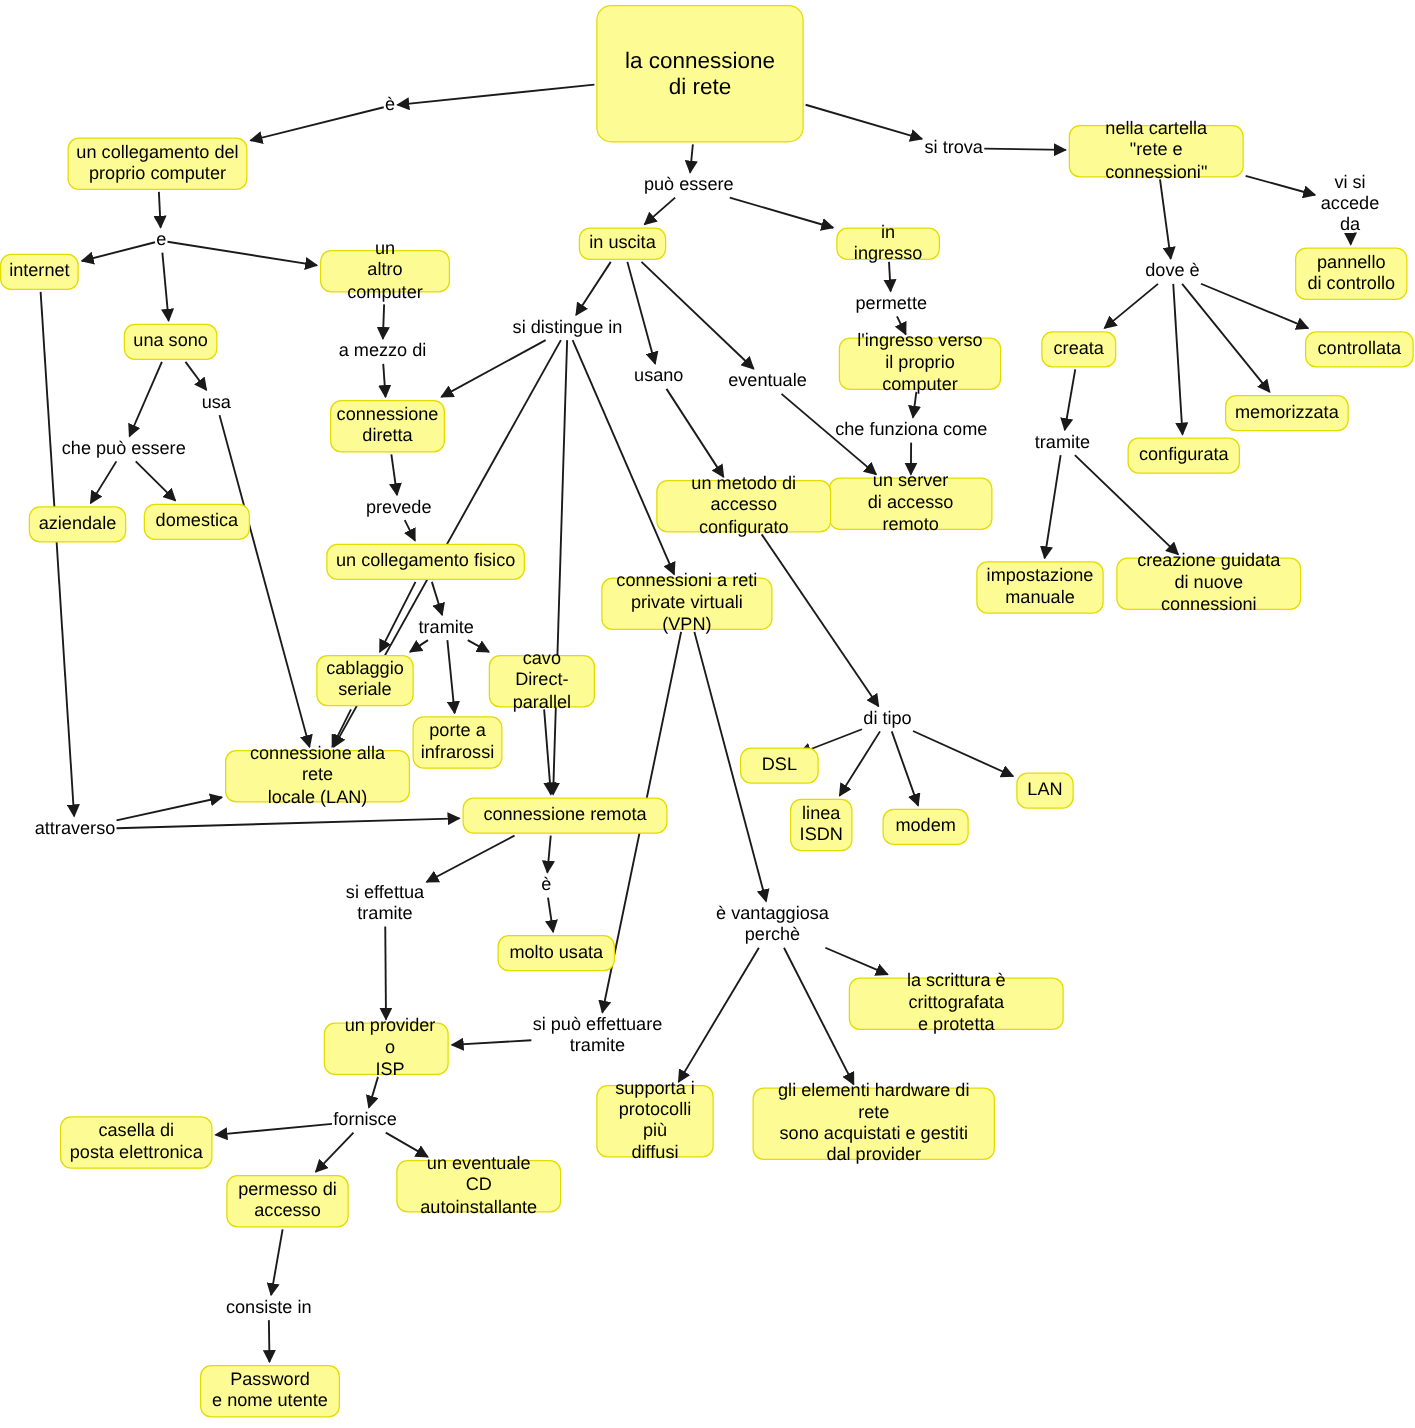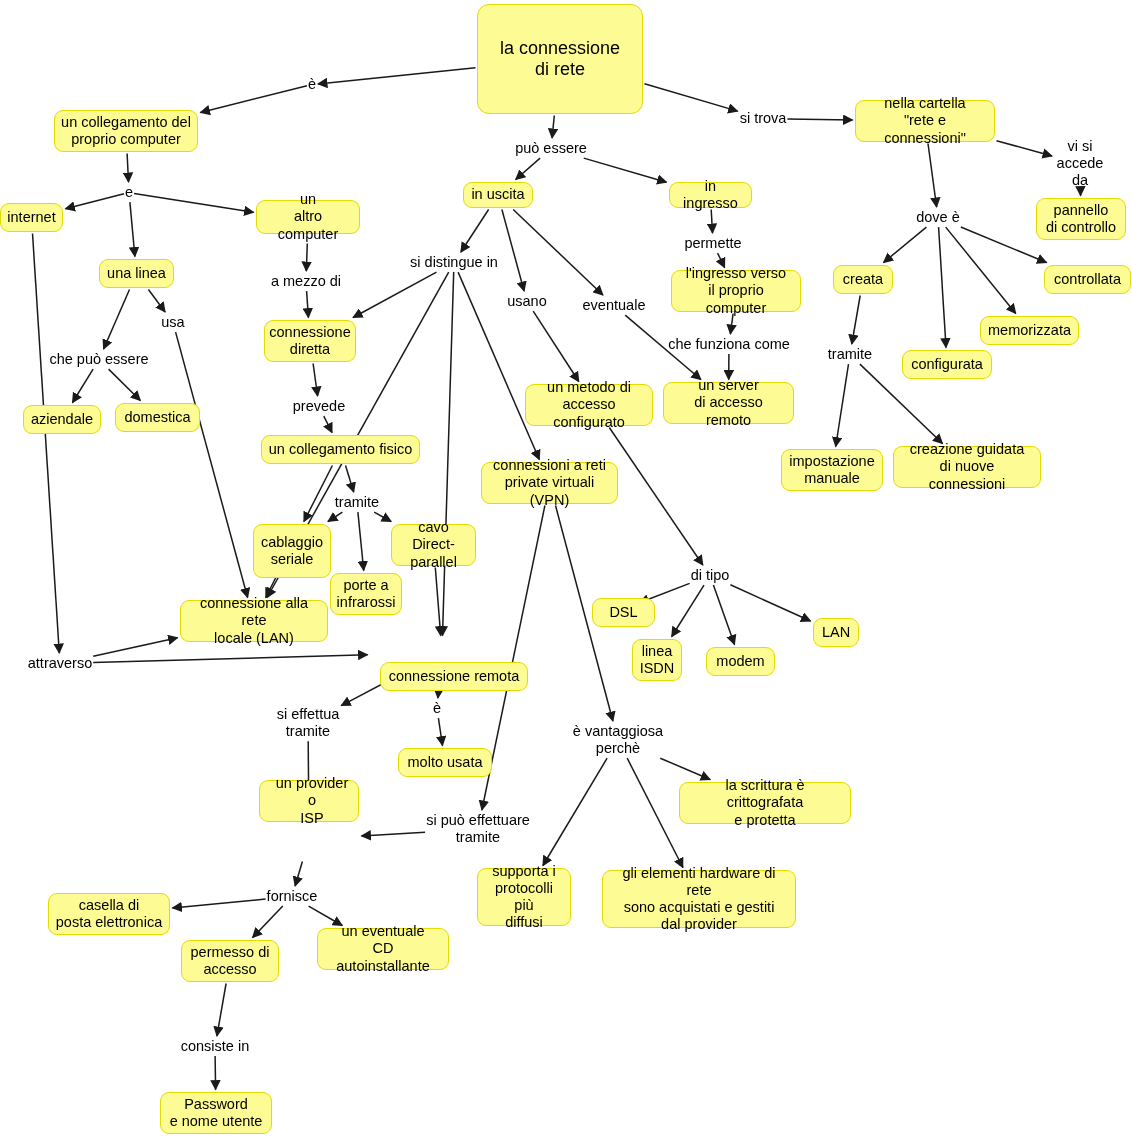--- a/index.html
+++ b/index.html
@@ -122,66 +122,66 @@
         <line x1="848.5" y1="364.1" x2="835.7" y2="446.5" marker-end="url(#arrow)"></line>
         <line x1="859.9" y1="364.1" x2="942.5" y2="443.5" marker-end="url(#arrow)"></line>
       </g>
   </svg>
   <div id="nodes-layer">
       <div class="node root" style="left: 477px; top: 4px; width: 166px; height: 110px;"><span>la connessione
 di rete</span></div>
       <div class="node" style="left: 54px; top: 110px; width: 144px; height: 42px;"><span>un collegamento del
 proprio computer</span></div>
       <div class="node" style="left: 0px; top: 203px; width: 63px; height: 29px;"><span>internet</span></div>
-      <div class="node" style="left: 99px; top: 259px; width: 75px; height: 29px;"><span>una linea</span></div>
+      <div class="node" style="left: 99px; top: 259px; width: 75px; height: 29px;"><span>una sono</span></div>
       <div class="node" style="left: 256px; top: 200px; width: 104px; height: 34px;"><span>un
 altro computer</span></div>
       <div class="node" style="left: 23px; top: 405px; width: 78px; height: 29px;"><span>aziendale</span></div>
       <div class="node" style="left: 115px; top: 403px; width: 85px; height: 29px;"><span>domestica</span></div>
       <div class="node" style="left: 264px; top: 320px; width: 92px; height: 42px;"><span>connessione
 diretta</span></div>
       <div class="node" style="left: 261px; top: 435px; width: 159px; height: 29px;"><span>un collegamento fisico</span></div>
-      <div class="node" style="left: 253px; top: 524px; width: 78px; height: 54px;"><span>cablaggio
+      <div class="node" style="left: 253px; top: 524px; width: 78px; height: 41px; align-items: flex-end;"><span>cablaggio
 seriale</span></div>
       <div class="node" style="left: 330px; top: 573px; width: 72px; height: 42px;"><span>porte a
 infrarossi</span></div>
       <div class="node" style="left: 391px; top: 524px; width: 85px; height: 42px;"><span>cavo Direct-
 parallel</span></div>
       <div class="node" style="left: 180px; top: 600px; width: 148px; height: 42px;"><span>connessione alla rete
 locale (LAN)</span></div>
       <div class="node" style="left: 463px; top: 182px; width: 70px; height: 26px;"><span>in uscita</span></div>
       <div class="node" style="left: 669px; top: 182px; width: 83px; height: 26px;"><span>in ingresso</span></div>
       <div class="node" style="left: 671px; top: 270px; width: 130px; height: 42px;"><span>l'ingresso verso
 il proprio computer</span></div>
       <div class="node" style="left: 663px; top: 382px; width: 131px; height: 42px;"><span>un server
 di accesso remoto</span></div>
-      <div class="node" style="left: 525px; top: 384px; width: 128px; height: 42px;"><span>un metodo di
+      <div class="node" style="left: 525px; top: 384px; width: 140px; height: 42px;"><span>un metodo di
 accesso configurato</span></div>
       <div class="node" style="left: 481px; top: 462px; width: 137px; height: 42px;"><span>connessioni a reti
 private virtuali (VPN)</span></div>
-      <div class="node" style="left: 380px; top: 638px; width: 148px; height: 29px; margin-top: 24px;"><span>connessione remota</span></div>
+      <div class="node" style="left: 370px; top: 638px; width: 164px; height: 29px;"><span>connessione remota</span></div>
       <div class="node" style="left: 592px; top: 598px; width: 63px; height: 29px;"><span>DSL</span></div>
       <div class="node" style="left: 632px; top: 639px; width: 50px; height: 42px;"><span>linea
 ISDN</span></div>
       <div class="node" style="left: 706px; top: 647px; width: 69px; height: 29px;"><span>modem</span></div>
       <div class="node" style="left: 813px; top: 618px; width: 46px; height: 29px;"><span>LAN</span></div>
       <div class="node" style="left: 398px; top: 748px; width: 94px; height: 29px;"><span>molto usata</span></div>
       <div class="node" style="left: 855px; top: 100px; width: 140px; height: 42px;"><span>nella cartella
 "rete e connessioni"</span></div>
       <div class="node" style="left: 1036px; top: 198px; width: 90px; height: 42px;"><span>pannello
 di controllo</span></div>
       <div class="node" style="left: 833px; top: 265px; width: 60px; height: 29px;"><span>creata</span></div>
       <div class="node" style="left: 902px; top: 350px; width: 90px; height: 29px;"><span>configurata</span></div>
       <div class="node" style="left: 980px; top: 316px; width: 99px; height: 29px;"><span>memorizzata</span></div>
       <div class="node" style="left: 1044px; top: 265px; width: 87px; height: 29px;"><span>controllata</span></div>
       <div class="node" style="left: 781px; top: 449px; width: 102px; height: 42px;"><span>impostazione
 manuale</span></div>
       <div class="node" style="left: 893px; top: 446px; width: 148px; height: 42px;"><span>creazione guidata
 di nuove connessioni</span></div>
-      <div class="node" style="left: 259px; top: 780px; width: 100px; height: 42px; padding-left: 12px;"><span>un provider o
+      <div class="node" style="left: 259px; top: 818px; width: 100px; height: 42px; padding-left: 12px;"><span>un provider o
 ISP</span></div>
       <div class="node" style="left: 48px; top: 893px; width: 122px; height: 42px;"><span>casella di
 posta elettronica</span></div>
       <div class="node" style="left: 181px; top: 940px; width: 98px; height: 42px;"><span>permesso di
 accesso</span></div>
       <div class="node" style="left: 317px; top: 928px; width: 132px; height: 42px;"><span>un eventuale
 CD autoinstallante</span></div>
       <div class="node" style="left: 160px; top: 1092px; width: 112px; height: 42px;"><span>Password
 e nome utente</span></div>
       <div class="node" style="left: 477px; top: 868px; width: 94px; height: 58px;"><span>supporta i

